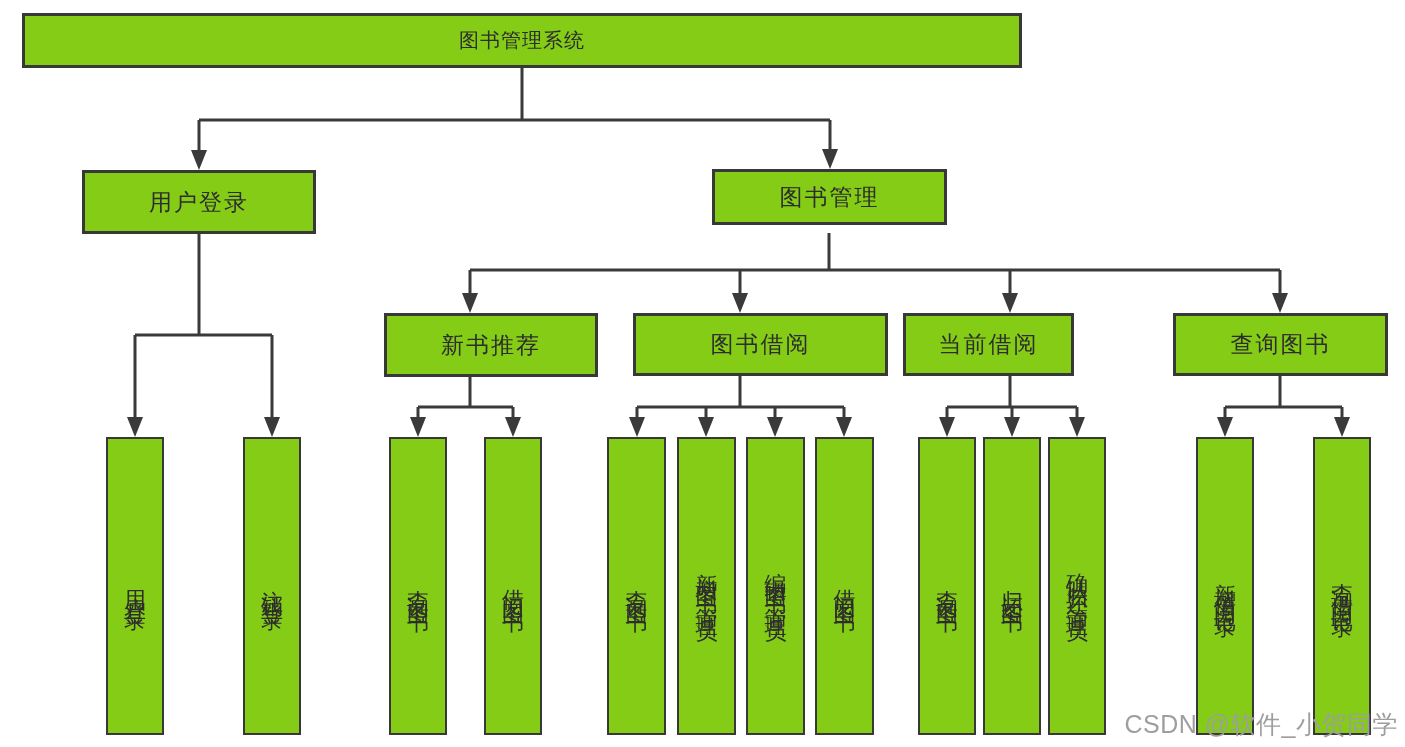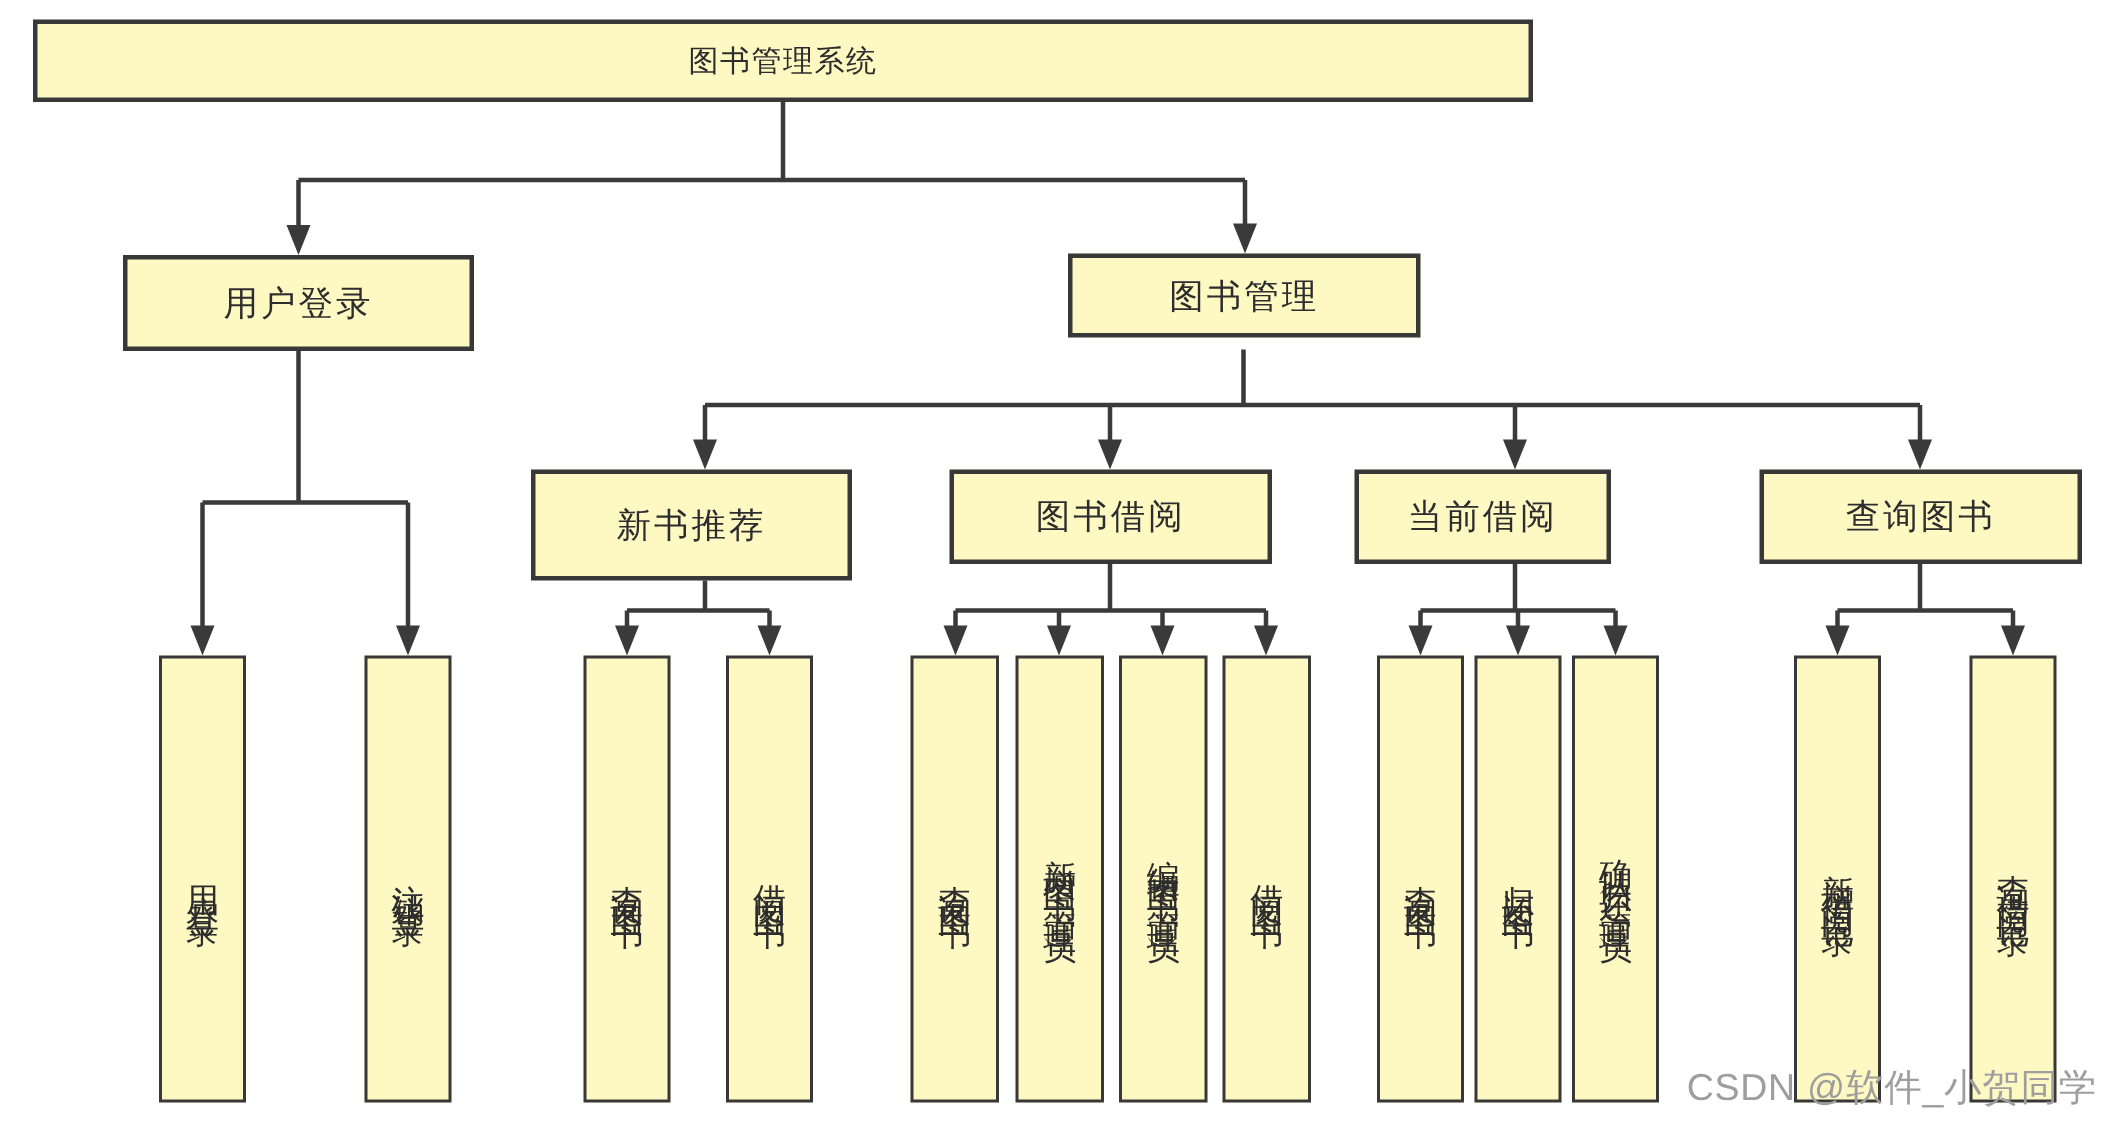--- a/index.html
+++ b/index.html
@@ -15,21 +15,21 @@
     width:1405px;height:747px;
     background:var(--bg);
     overflow:hidden;
     font-family:"Liberation Sans","DejaVu Sans",sans-serif;
     color:var(--text);
   }
   .wires{position:absolute;left:0;top:0;z-index:1;}
   .node{
     position:absolute;
     box-sizing:border-box;
-    background:#fef9c3;
+    background:#84cc16;
     border:3px solid var(--border);
     display:flex;align-items:center;justify-content:center;
     z-index:2;
   }
   .node-root .lbl{font-size:20px;letter-spacing:1px;}
   .node-h .lbl{font-size:23px;letter-spacing:2px;}
   .node-v{border-width:2.5px;}
   .node-v .lbl{
     writing-mode:vertical-rl;
     font-size:22px;
@@ -74,24 +74,24 @@
     <span class="lbl">图书管理系统</span>
   </div>
 
   <div class="node node-h" style="left:82px;top:170px;width:234px;height:64px">
     <span class="lbl">用户登录</span>
   </div>
   <div class="node node-h" style="left:712px;top:169px;width:235px;height:56px">
     <span class="lbl">图书管理</span>
   </div>
 
-  <div class="node node-h" style="left:354px;top:313px;width:214px;height:74px">
+  <div class="node node-h" style="left:384px;top:313px;width:214px;height:64px">
     <span class="lbl">新书推荐</span>
   </div>
-  <div class="node node-h" style="left:633px;top:313px;width:215px;height:63px">
+  <div class="node node-h" style="left:633px;top:313px;width:255px;height:63px">
     <span class="lbl">图书借阅</span>
   </div>
   <div class="node node-h" style="left:903px;top:313px;width:171px;height:63px">
     <span class="lbl">当前借阅</span>
   </div>
   <div class="node node-h" style="left:1173px;top:313px;width:215px;height:63px">
     <span class="lbl">查询图书</span>
   </div>
 
   <div class="node node-v" style="left:106px;top:437px;width:58px;height:298px">

